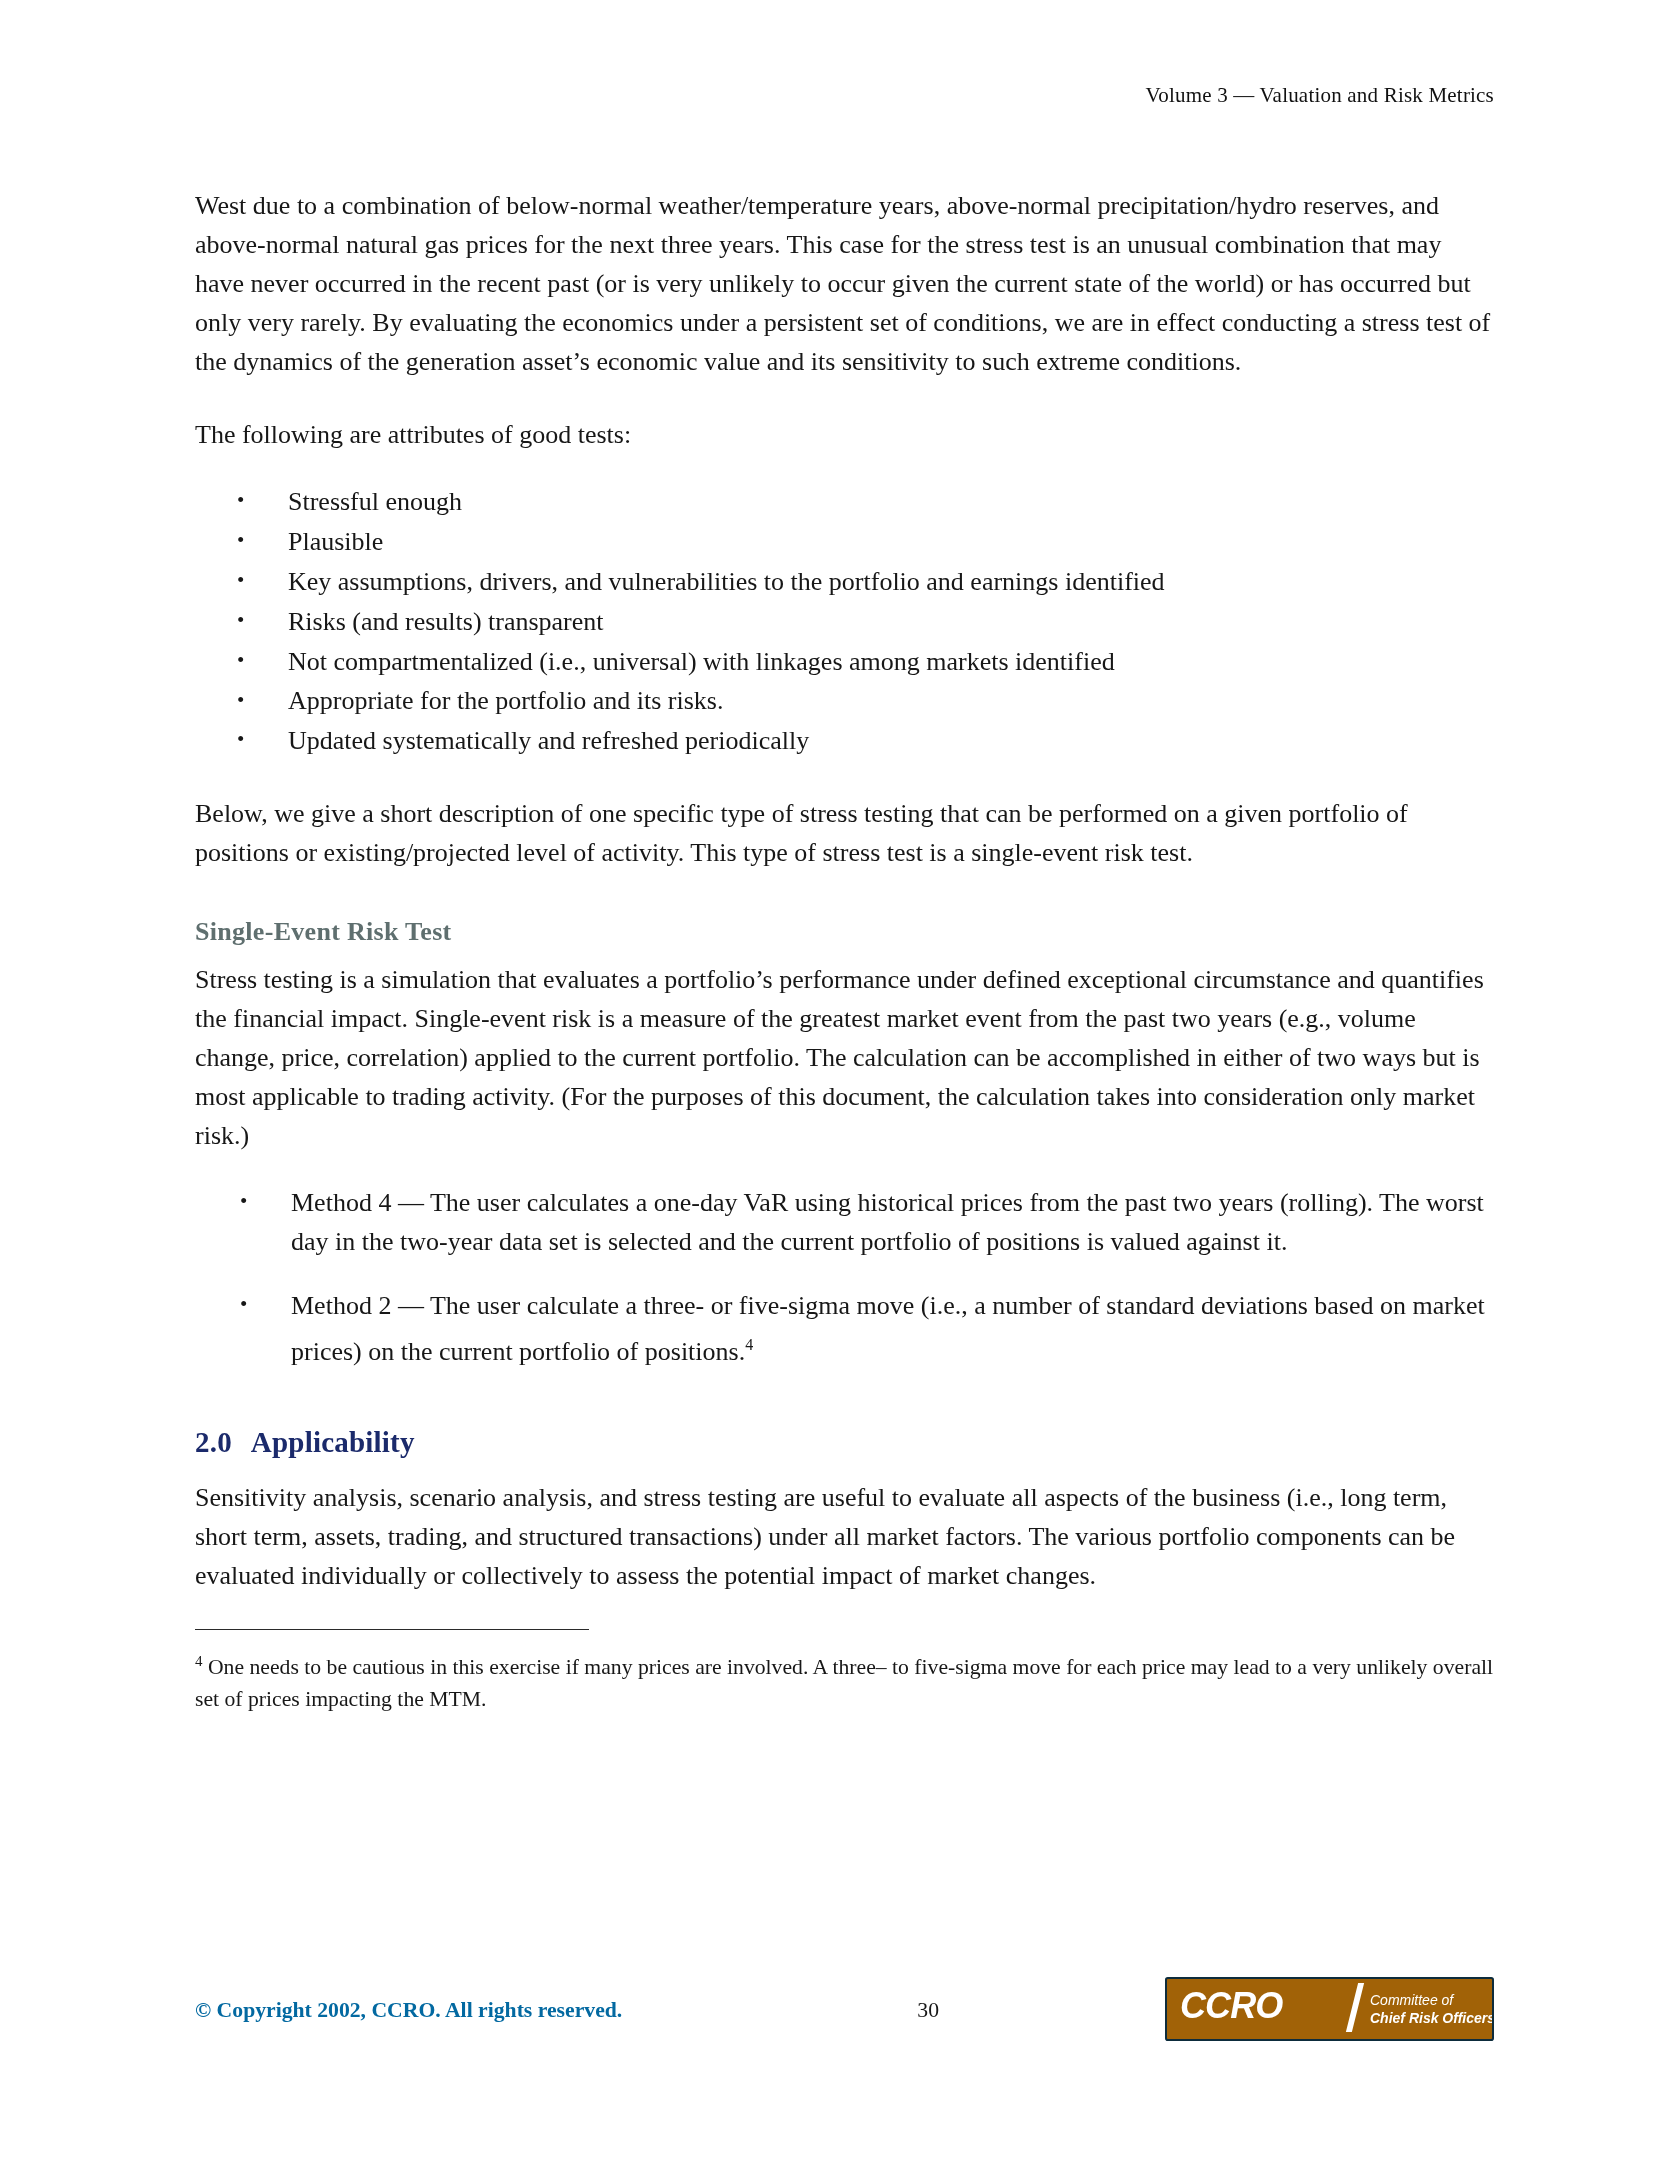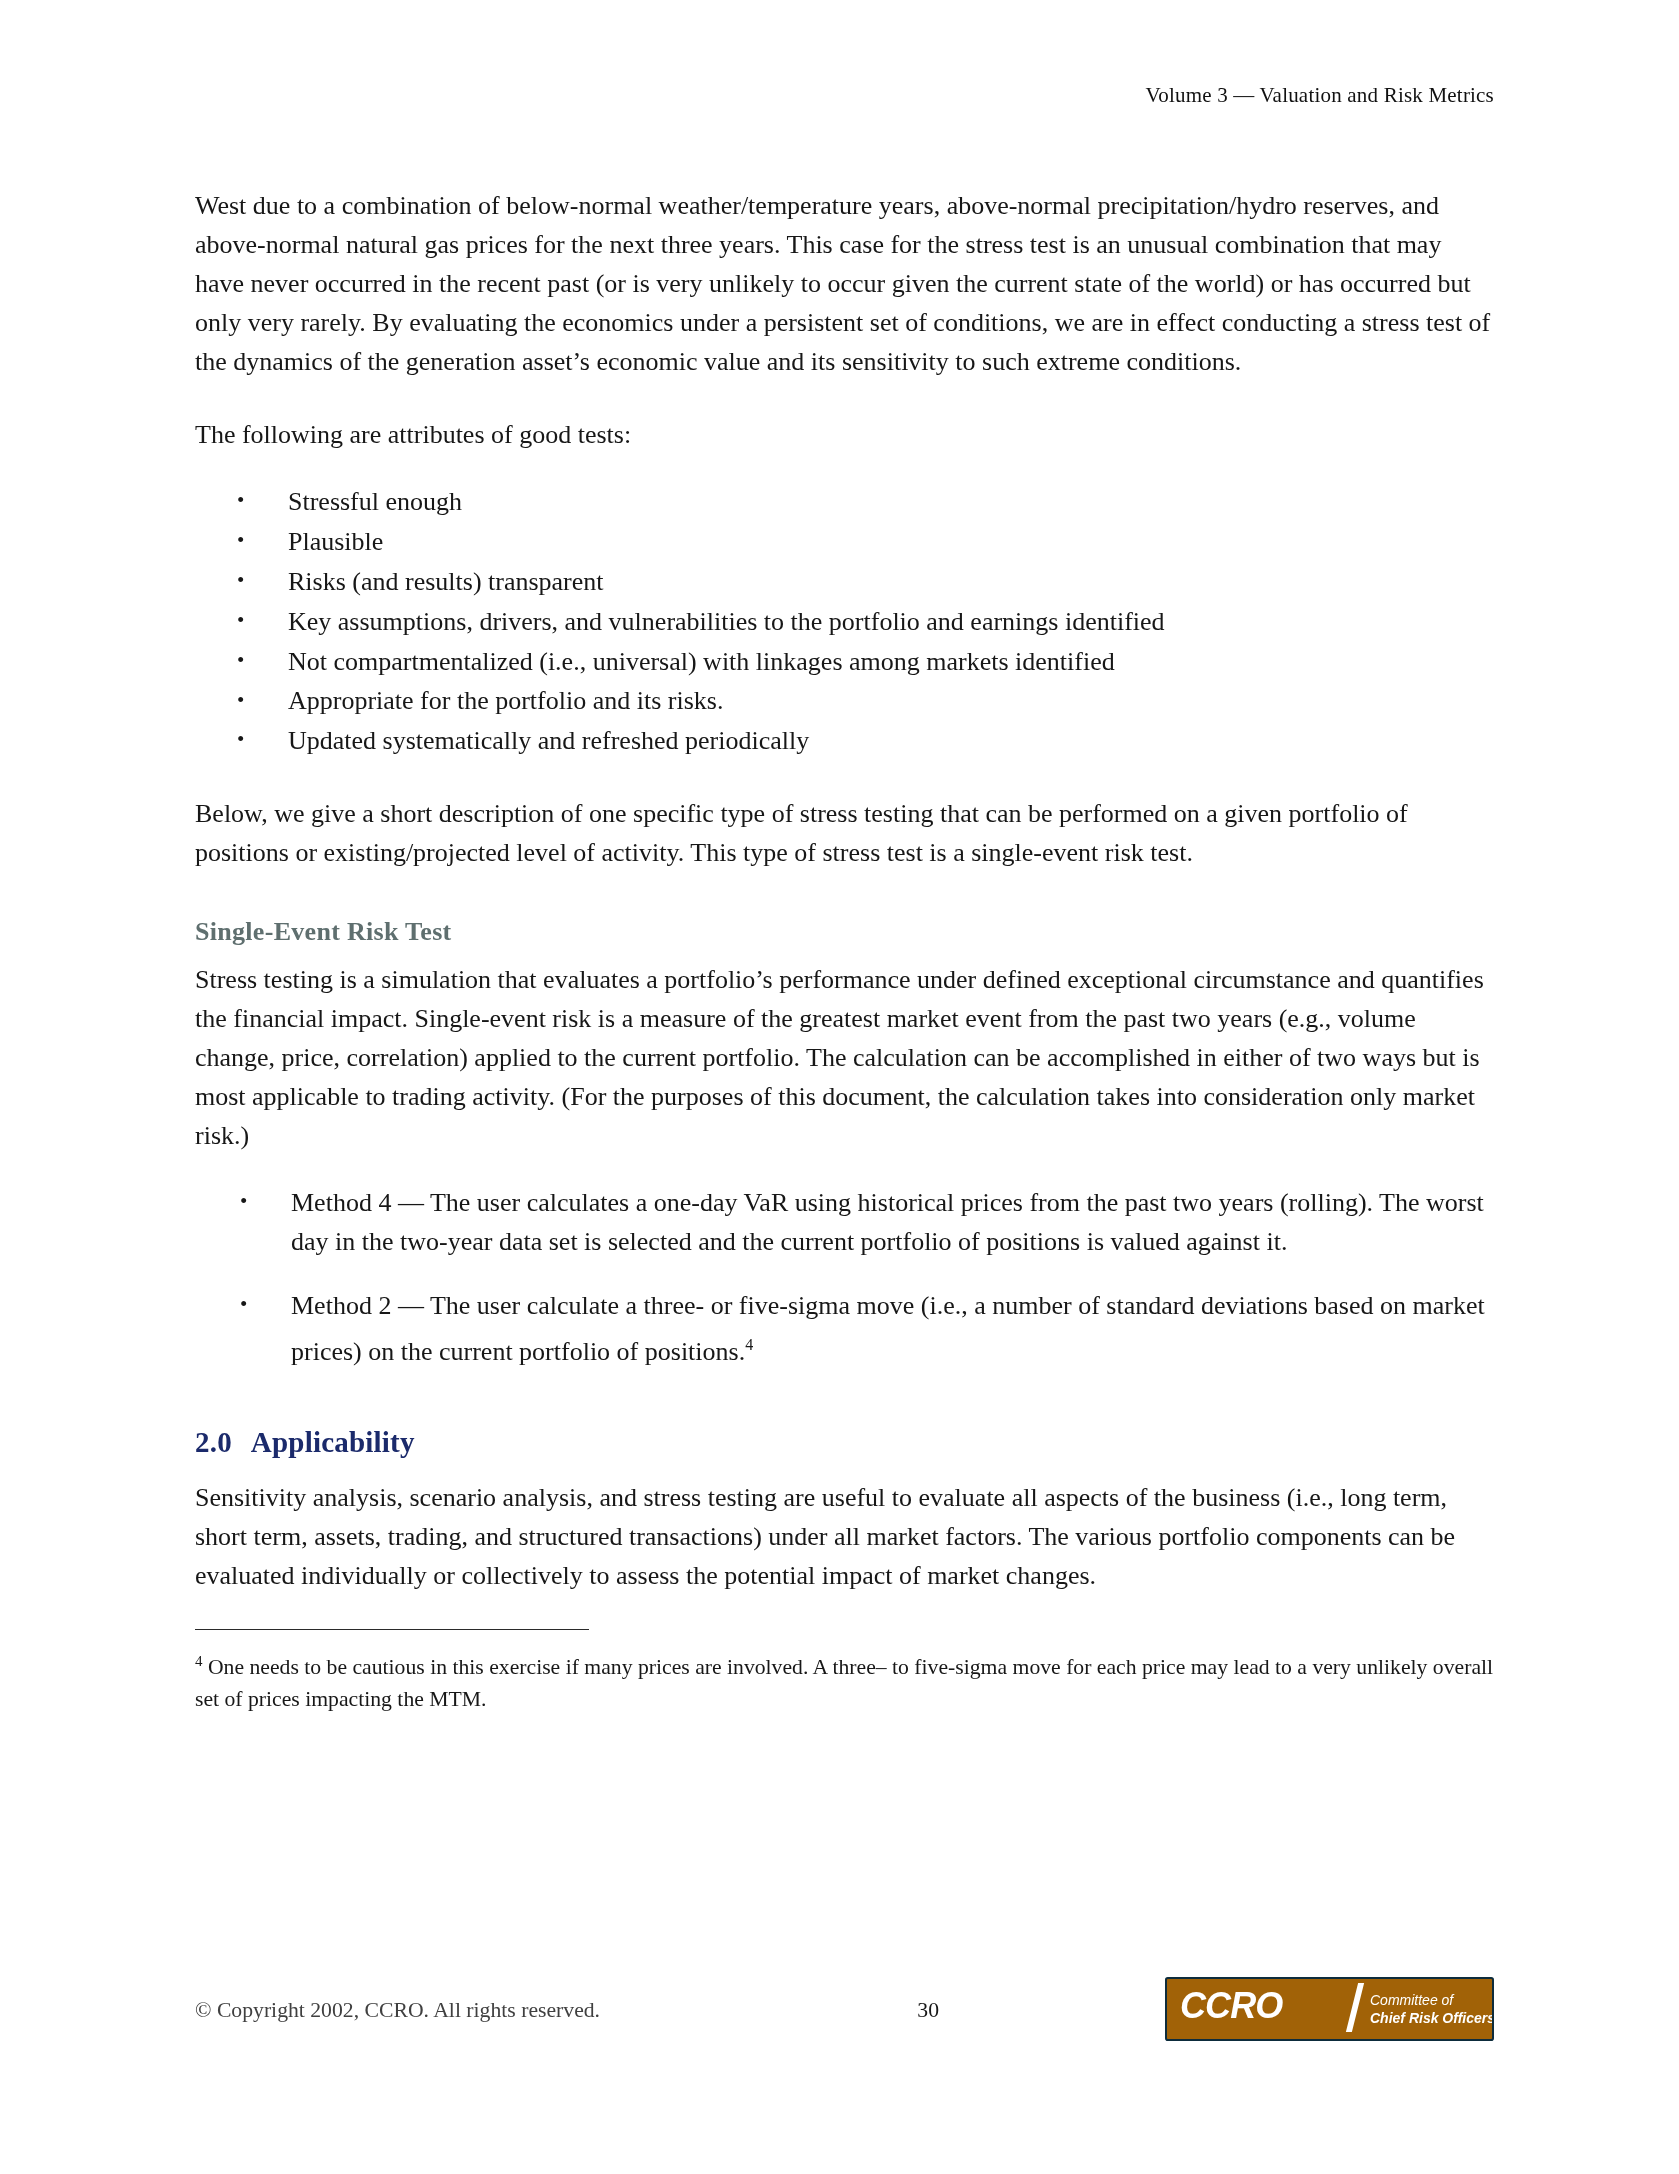--- a/index.html
+++ b/index.html
@@ -108,21 +108,22 @@
     left: 195px;
     top: 1992px;
     width: 1299px;
     height: 75px;
   }
   .copyright {
     position: absolute;
     left: 0;
     top: 5.6px;
     font-size: 21.7px;
-    color: #404040;
+    color: #0369a1;
+    font-weight: bold;
   }
   .page-number {
     position: absolute;
     left: 0;
     top: 5.6px;
     width: 744px;
     text-align: right;
     font-size: 21.7px;
     color: #171717;
   }
@@ -184,22 +185,22 @@
 
     <div class="body-block">
 
       <p class="para">West due to a combination of below-normal weather/temperature years, above-normal precipitation/hydro reserves, and above-normal natural gas prices for the next three years. This case for the stress test is an unusual combination that may have never occurred in the recent past (or is very unlikely to occur given the current state of the world) or has occurred but only very rarely. By evaluating the economics under a persistent set of conditions, we are in effect conducting a stress test of the dynamics of the generation asset’s economic value and its sensitivity to such extreme conditions.</p>
 
       <p class="para">The following are attributes of good tests:</p>
 
       <ul class="bullets">
         <li>Stressful enough</li>
         <li>Plausible</li>
+        <li>Key assumptions, drivers, and vulnerabilities to the portfolio and earnings identified</li>
         <li>Risks (and results) transparent</li>
-        <li>Key assumptions, drivers, and vulnerabilities to the portfolio and earnings identified</li>
         <li>Not compartmentalized (i.e., universal) with linkages among markets identified</li>
         <li>Appropriate for the portfolio and its risks.</li>
         <li>Updated systematically and refreshed periodically</li>
       </ul>
 
       <p class="para" style="margin-top:34px;">Below, we give a short description of one specific type of stress testing that can be performed on a given portfolio of positions or existing/projected level of activity. This type of stress test is a single-event risk test.</p>
 
       <h3 class="subhead">Single-Event Risk Test</h3>
 
       <p class="para">Stress testing is a simulation that evaluates a portfolio’s performance under defined exceptional circumstance and quantifies the financial impact. Single-event risk is a measure of the greatest market event from the past two years (e.g., volume change, price, correlation) applied to the current portfolio. The calculation can be accomplished in either of two ways but is most applicable to trading activity. (For the purposes of this document, the calculation takes into consideration only market risk.)</p>

